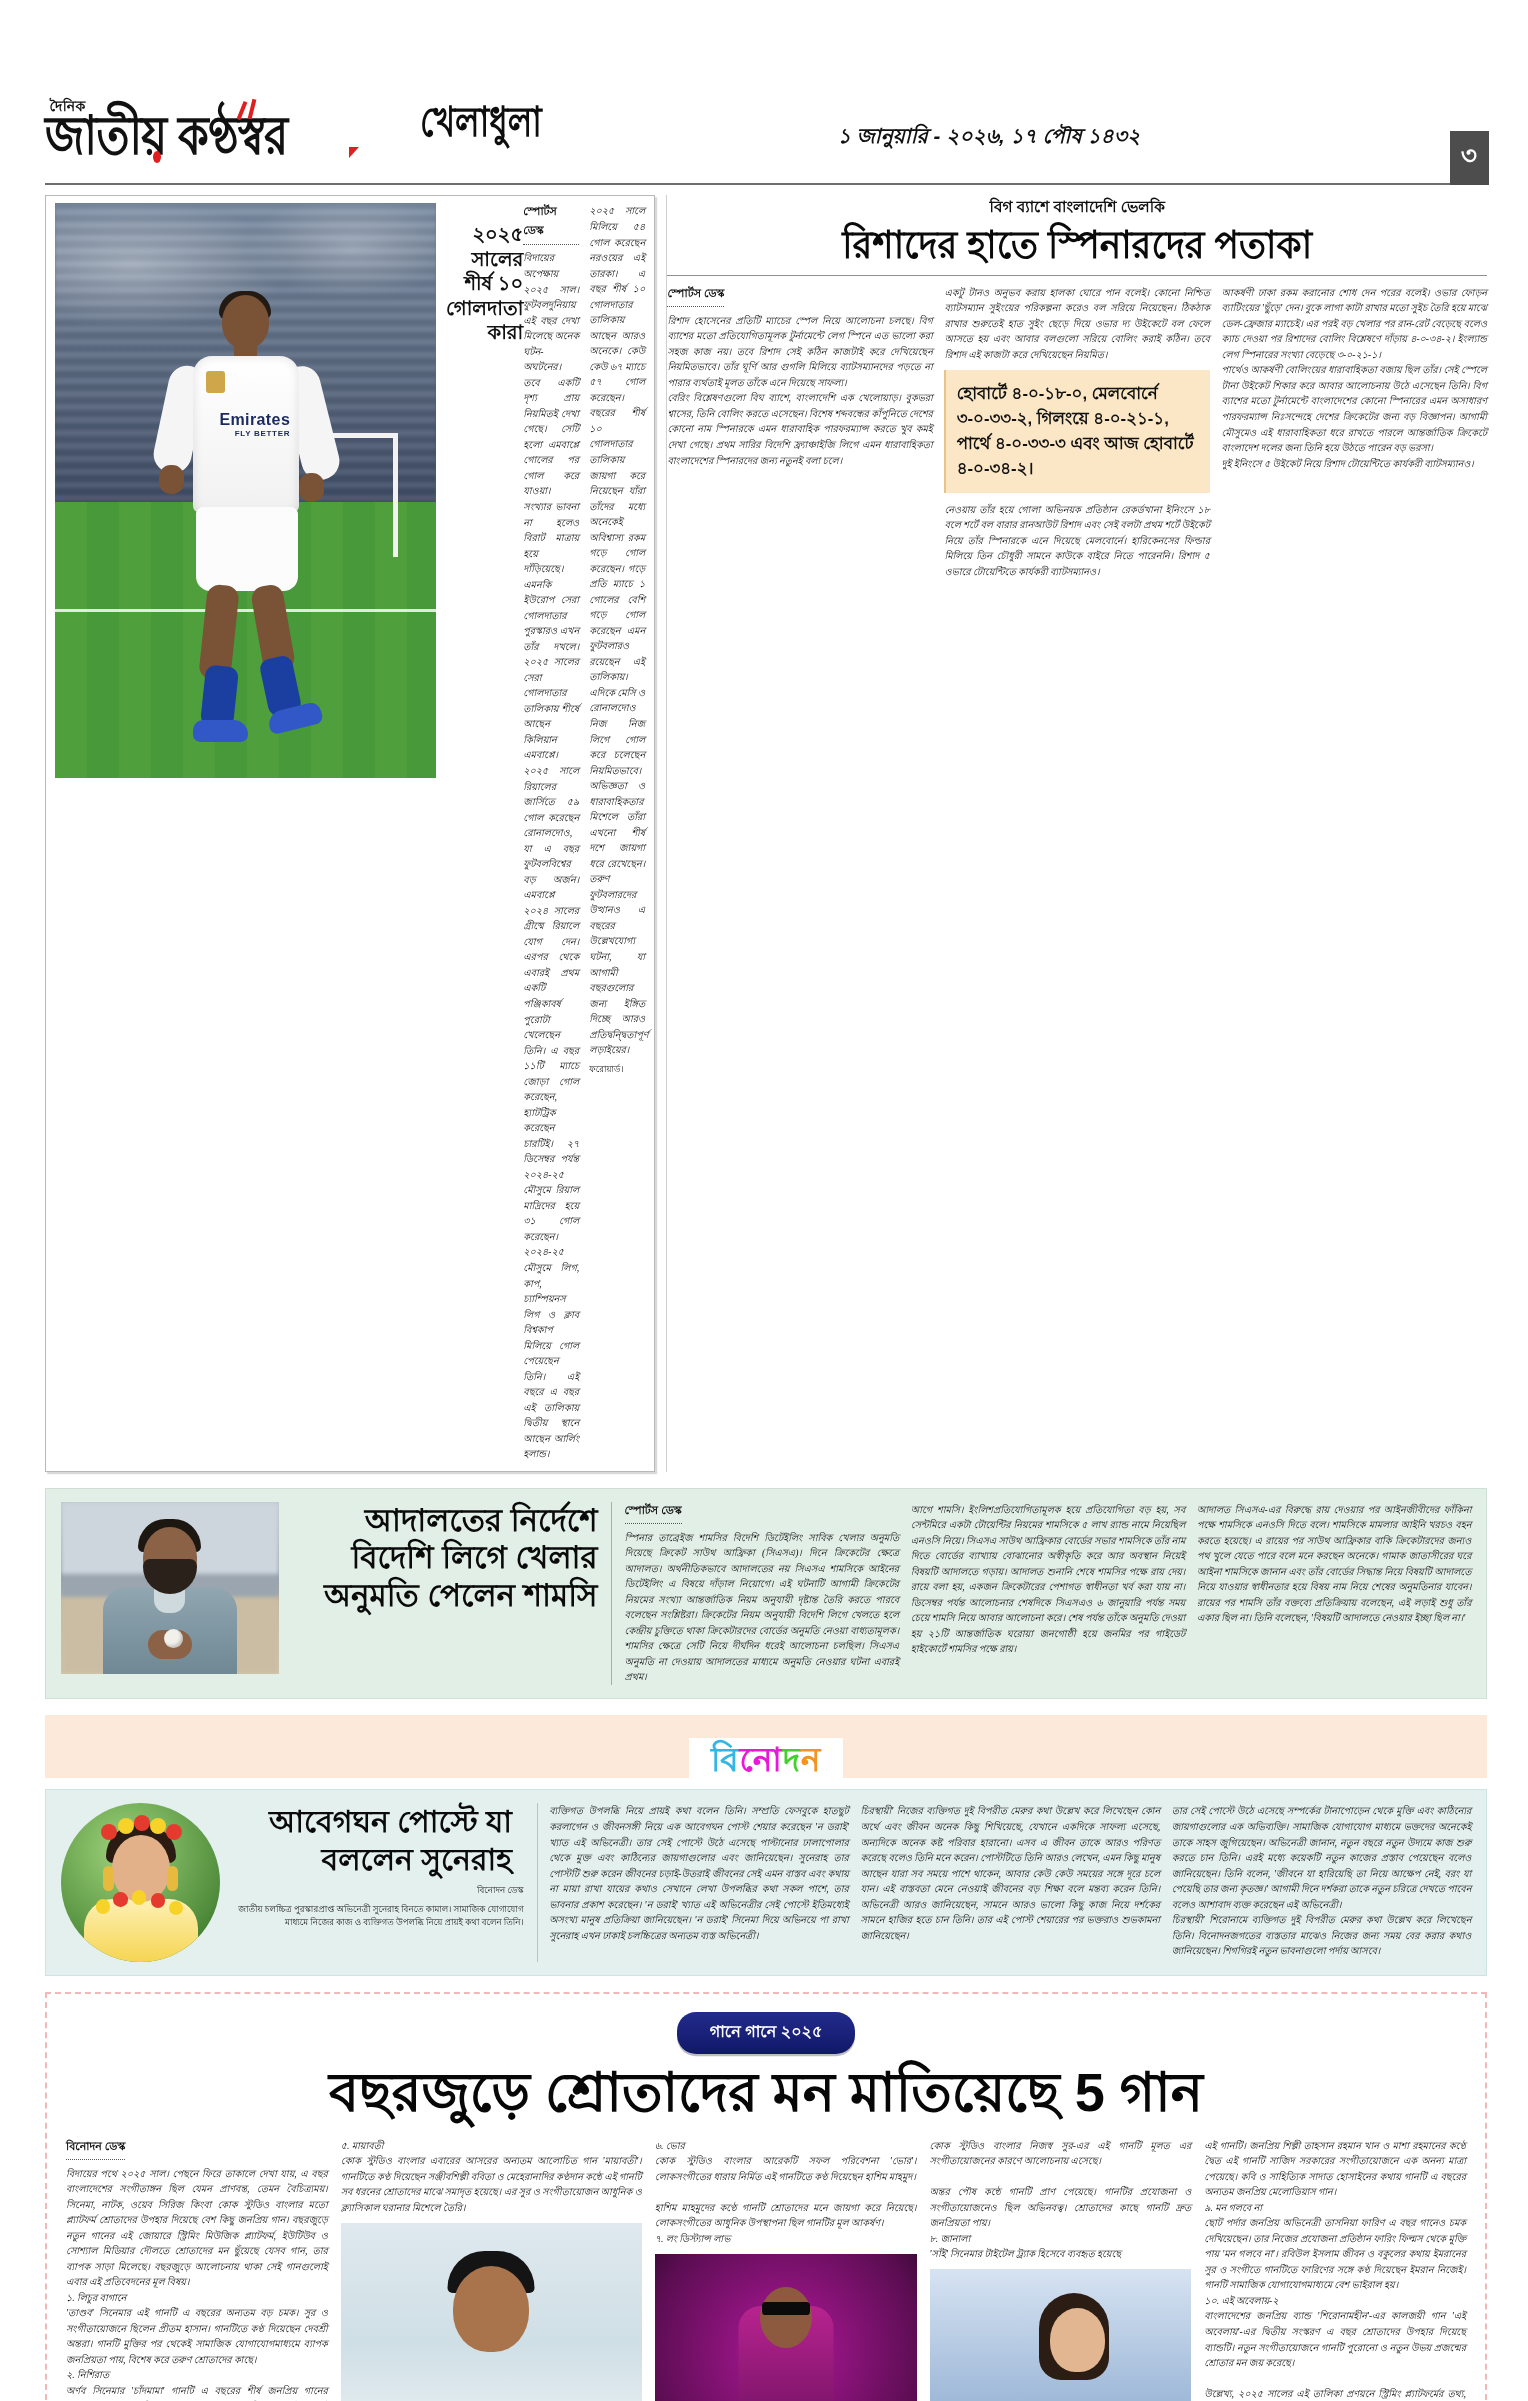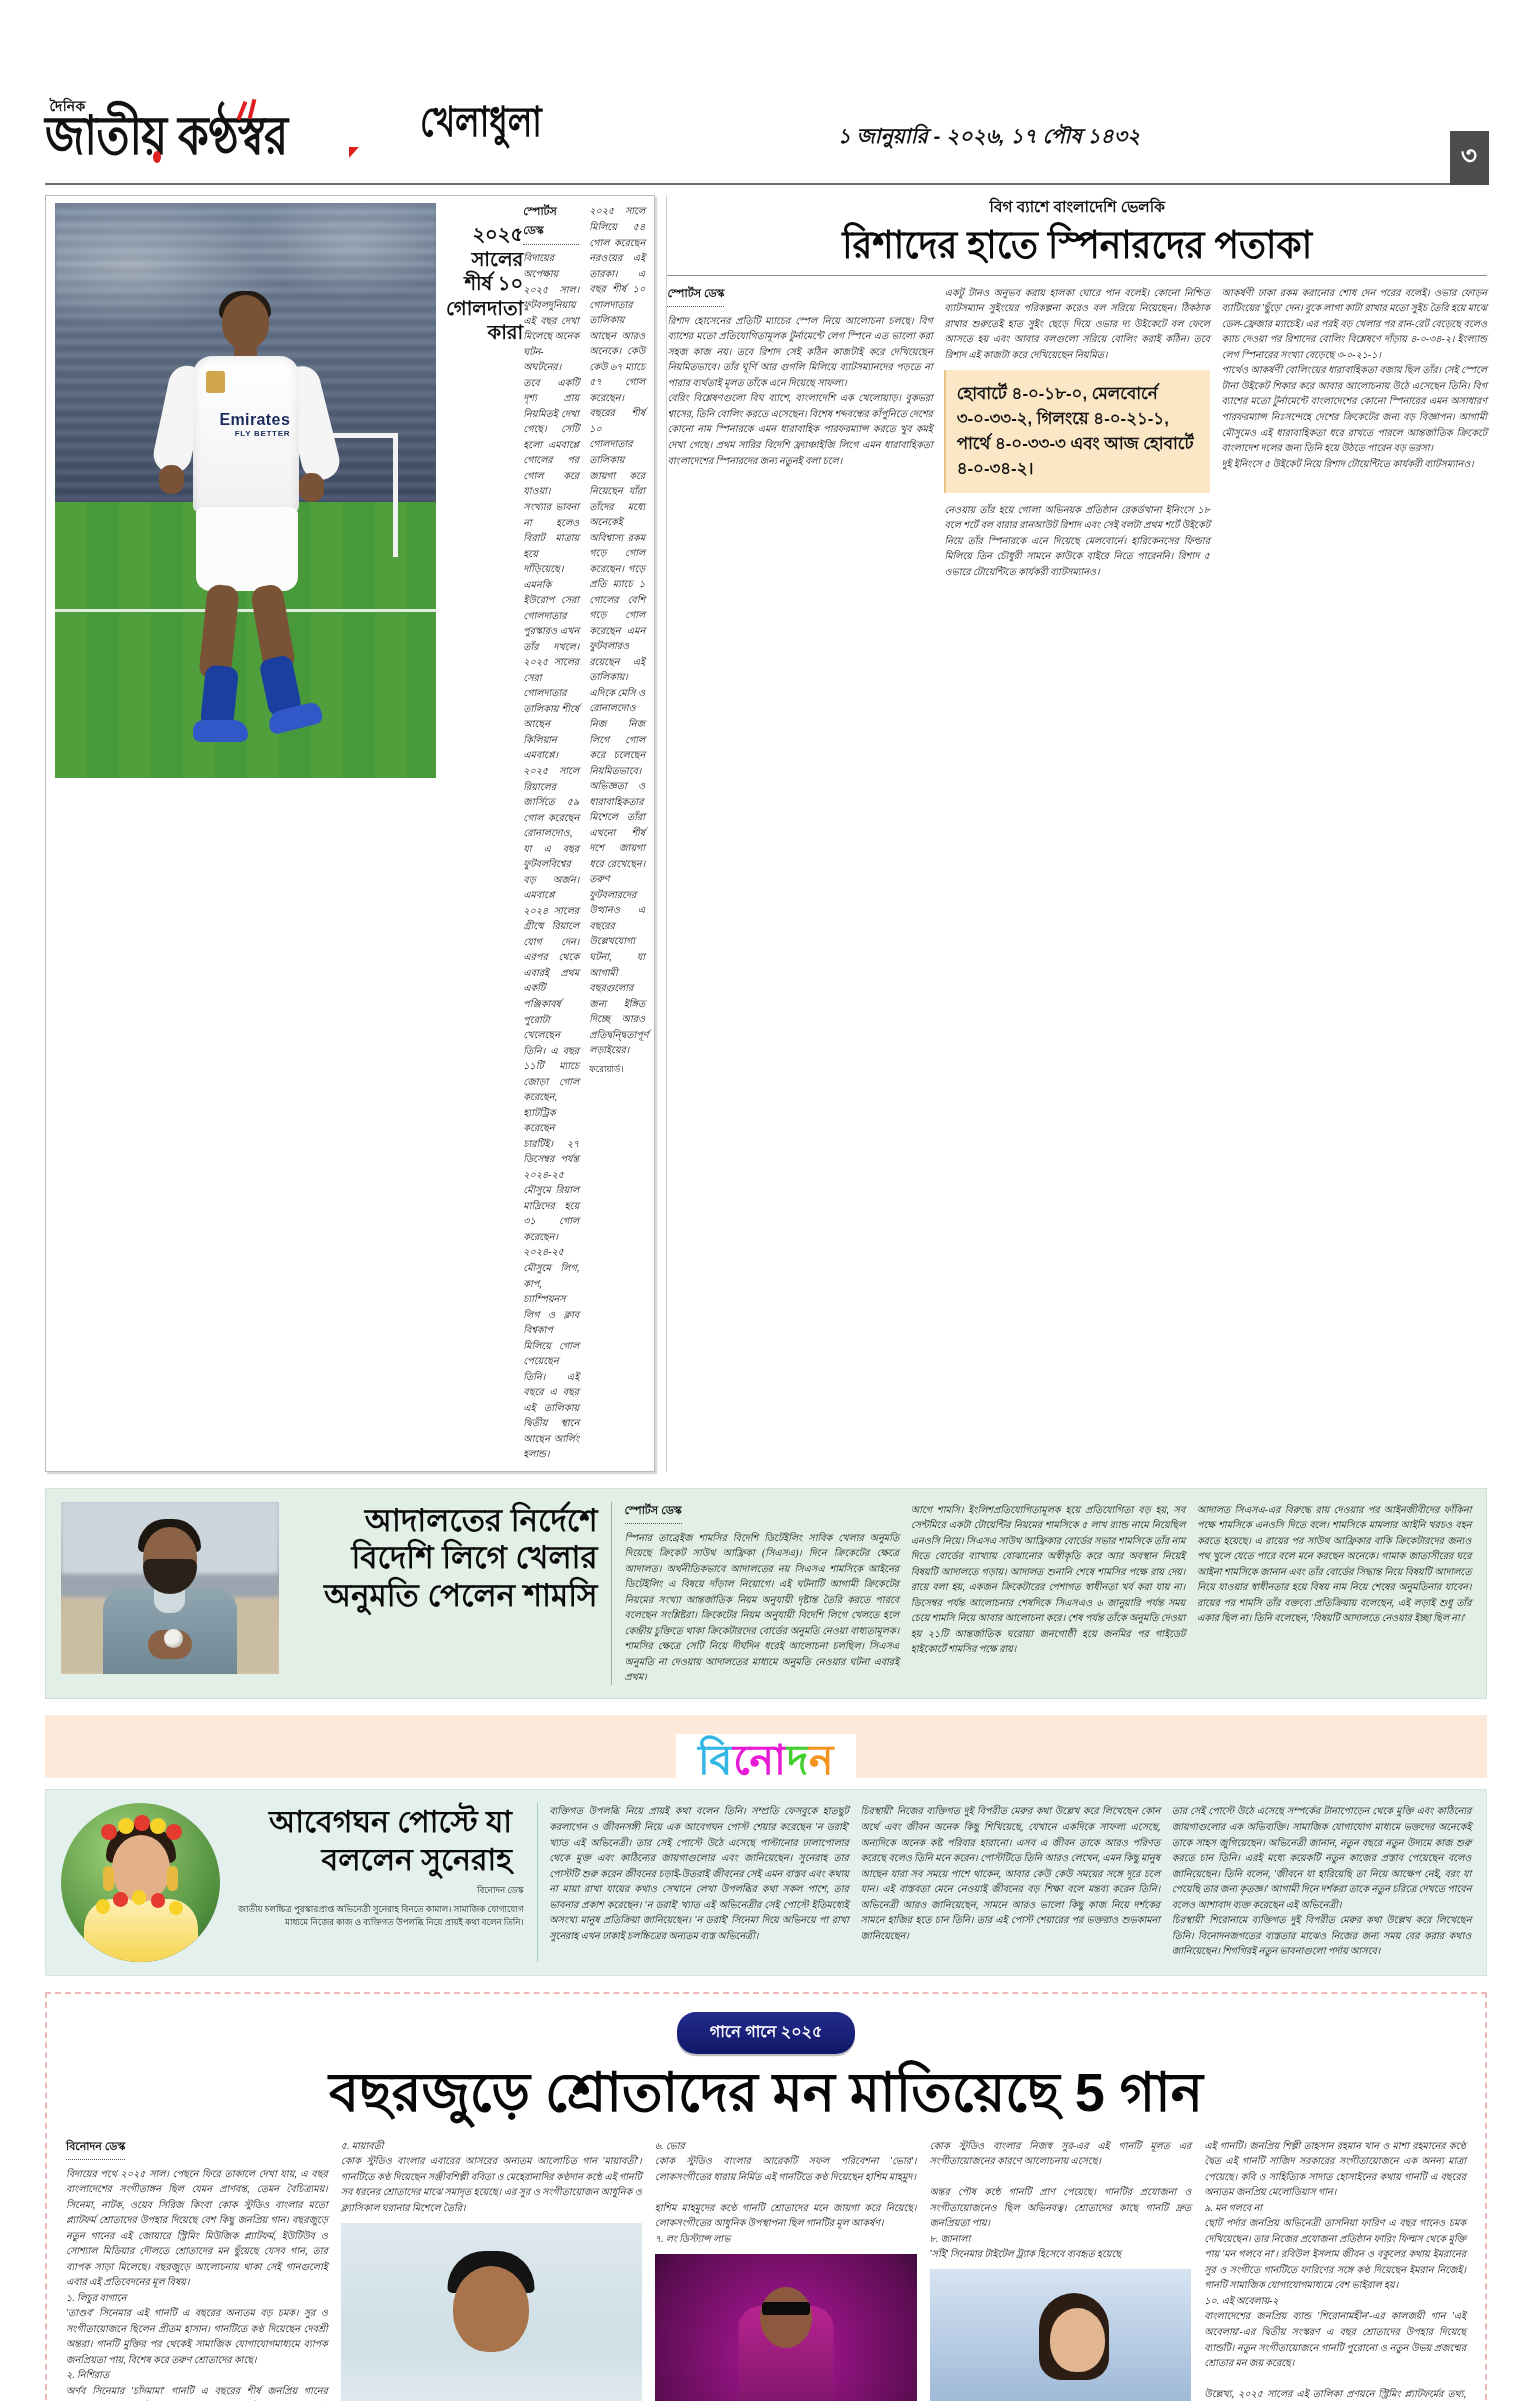--- a/index.html
+++ b/index.html
@@ -271,21 +271,21 @@
   
   .binodon-band {
     margin: 16px 41px 0 45px;
     background: #fde9d9;
     height: 63px;
     display: flex; align-items: center; justify-content: center;
   }
   .binodon-word {
     background: #fff; padding: 5px 22px;
     font-family: "Liberation Sans", sans-serif;
-    font-weight: 900; font-size: 41px; line-height: 1.05;
+    font-weight: 900; font-size: 33px; line-height: 1.05;
     letter-spacing: 0.7px;
     margin-top: 28px;
   }
   .bw1 { color: #34b6e4; } .bw2 { color: #e81ad6; }
   .bw3 { color: #43cf2e; } .bw4 { color: #f59321; }
 
   
   .sunerah {
     margin: 11.6px 41px 0 45px;
     background: #e3f0ee;

